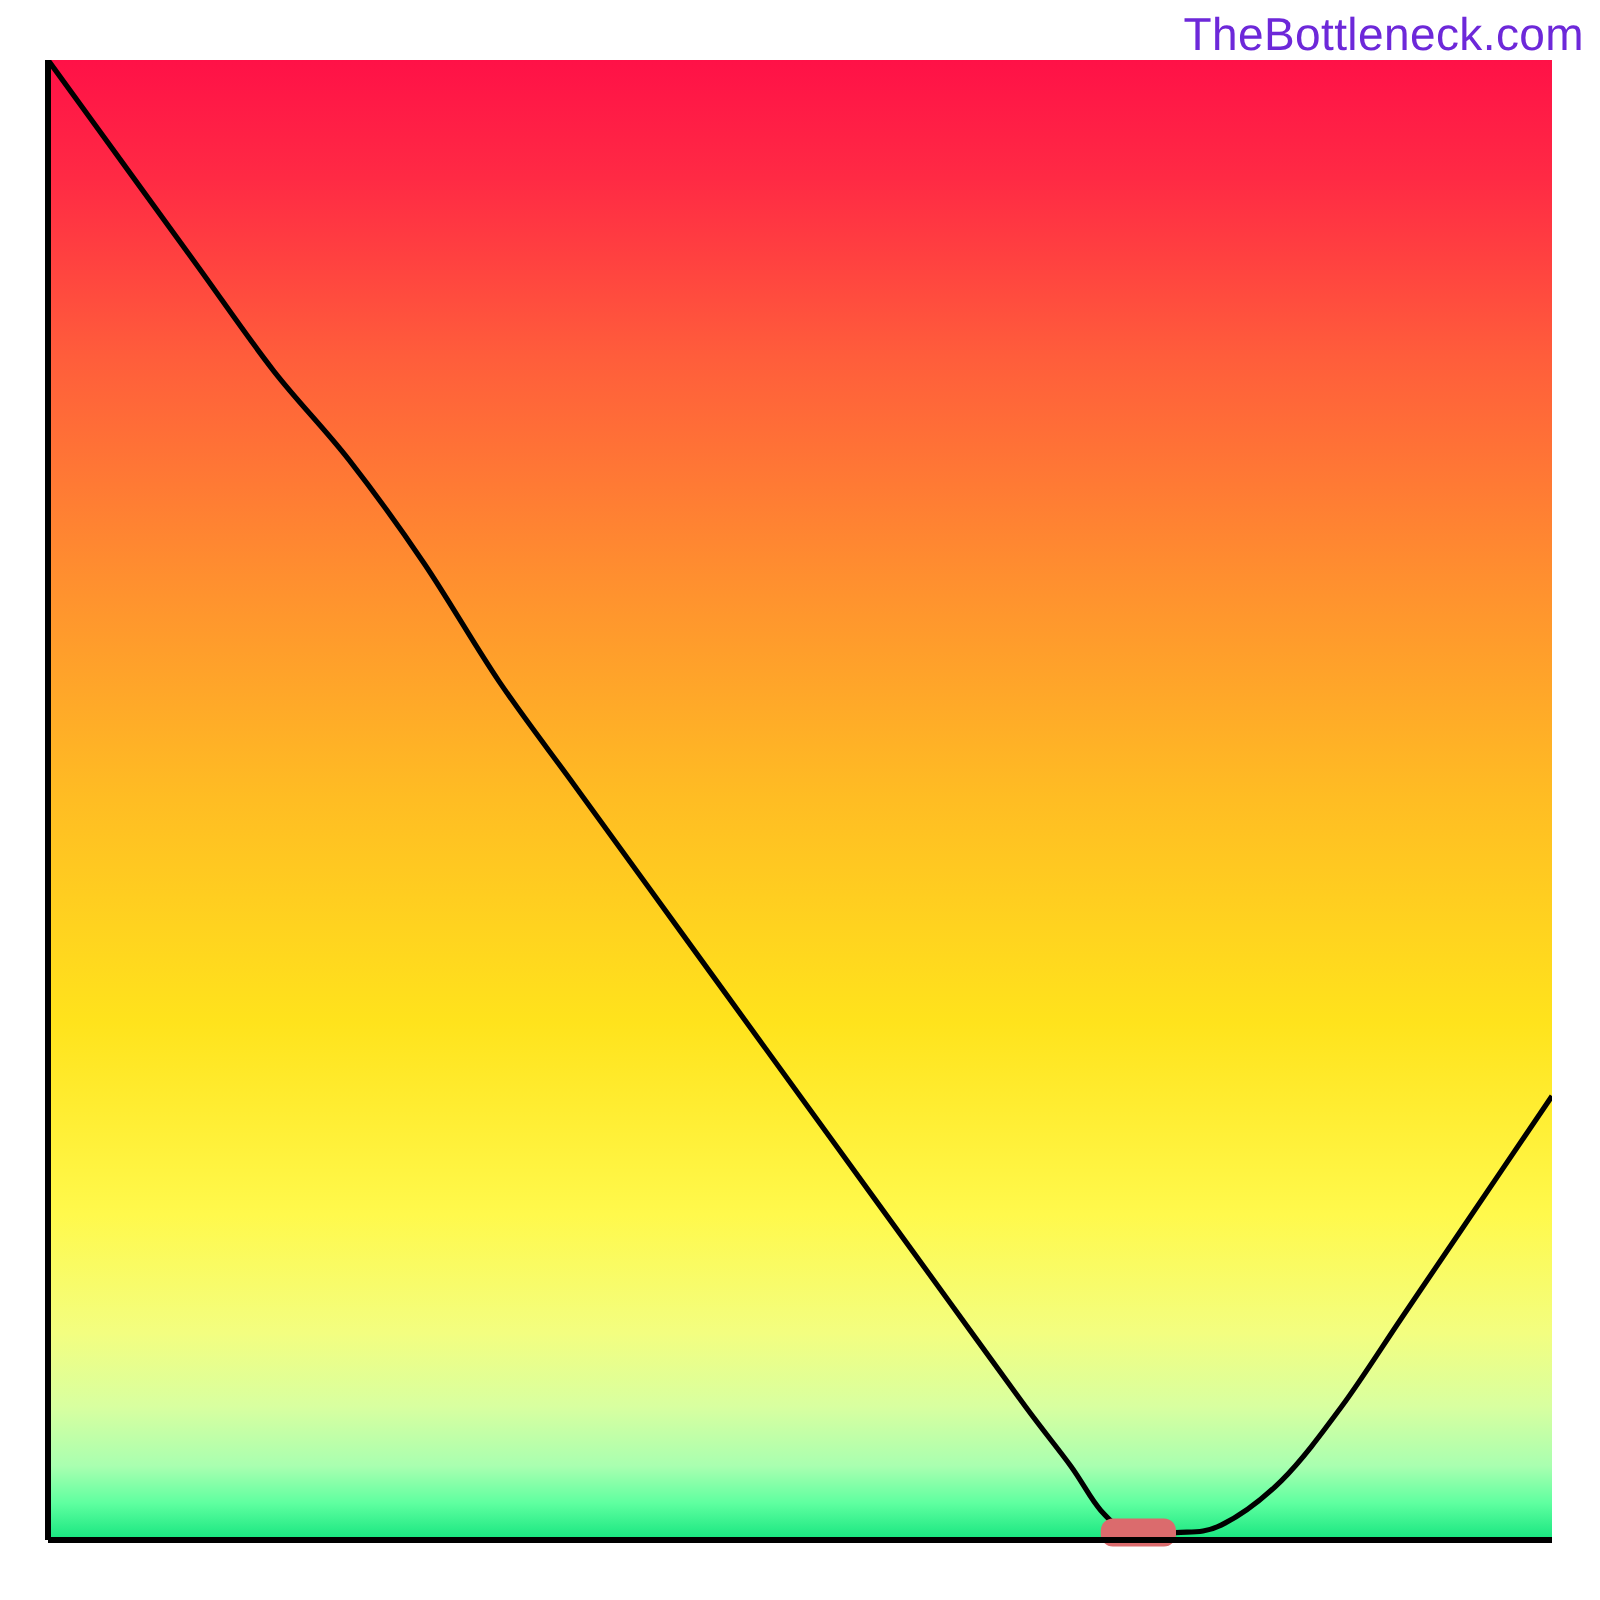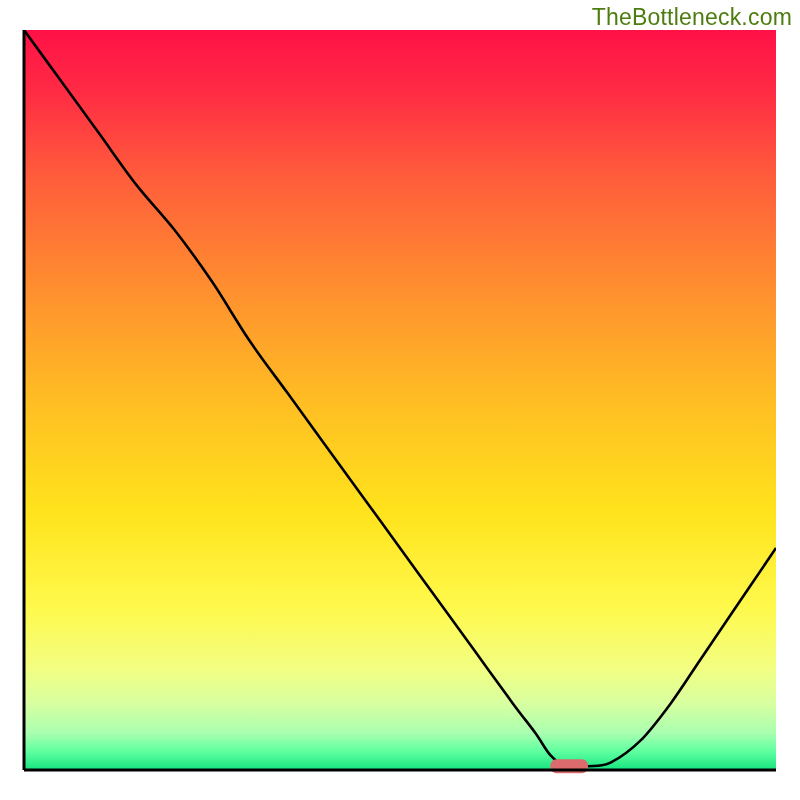--- a/index.html
+++ b/index.html
@@ -20,21 +20,21 @@
     left: 0; top: 0;
     width: 800px;
     height: 800px;
   }
   .watermark {
     position: absolute;
     top: 4px;
     right: 8px;
     font-size: 23px;
     font-weight: 500;
-    color: #4d7c0f;
+    color: #6d28d9;
     letter-spacing: 0.2px;
     user-select: none;
   }
 </style>
 </head>
 <body>
 
 <div class="canvas-wrap">
   <div class="watermark">TheBottleneck.com</div>
 

